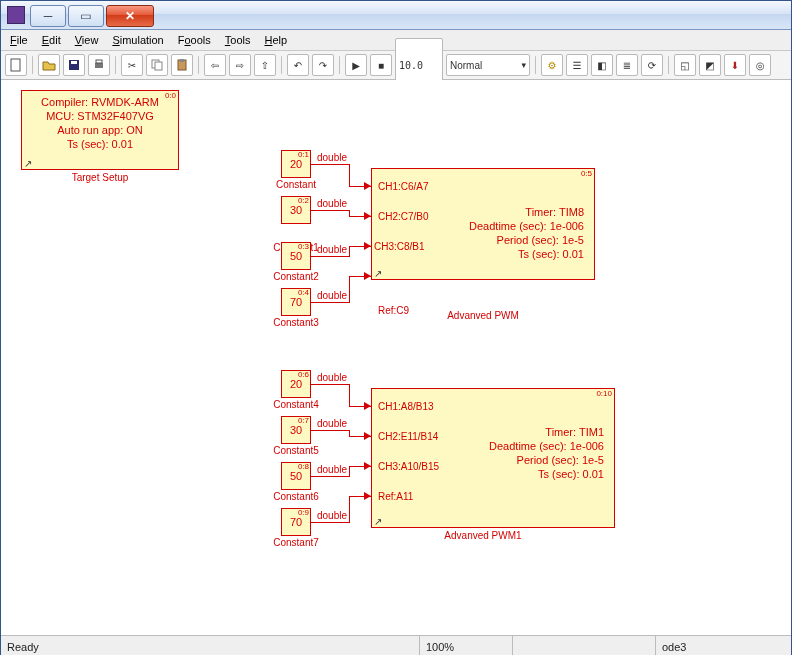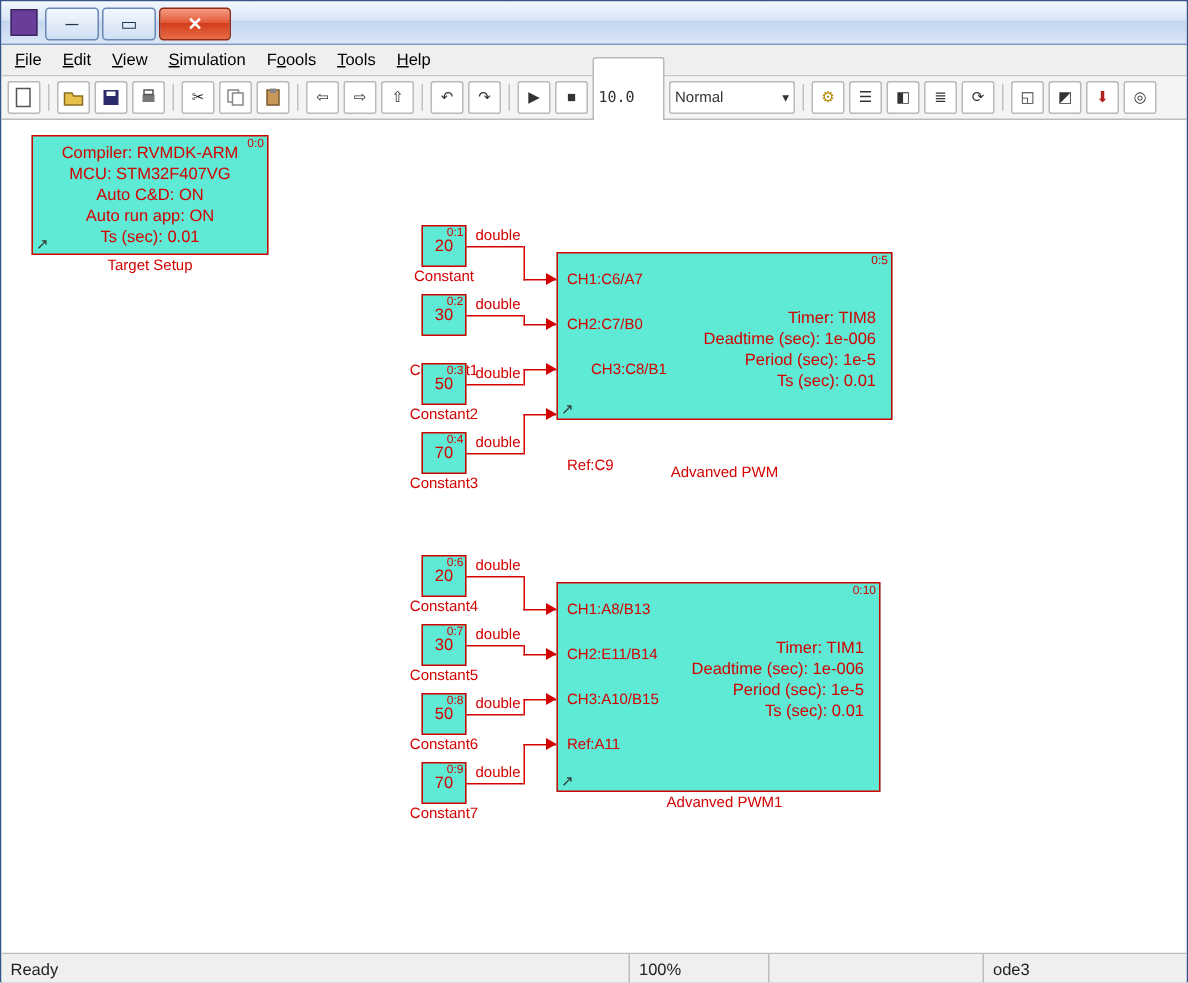--- a/index.html
+++ b/index.html
@@ -18,21 +18,21 @@
   
   .toolbar{height:28px;background:#f4f4f4;border-bottom:1px solid #bcbcbc;display:flex;align-items:center;padding:0 4px;gap:3px;}
   .tb{width:20px;height:20px;border:1px solid #b9b9b9;background:#fff;display:flex;align-items:center;justify-content:center;font-size:10px;color:#333;border-radius:2px;}
   .tb svg{width:14px;height:14px;}
   .tb.sep{width:1px;border:none;background:#c0c0c0;height:18px;margin:0 2px;}
   .tb.field{width:40px;justify-content:flex-start;padding:16px 3px;font-family:monospace;}
   .tb.select{width:76px;justify-content:flex-start;padding:0 3px;position:relative;}
   .tb.select:after{content:"▾";position:absolute;right:3px;font-size:9px;color:#333;}
   
   .canvas{position:relative;width:100%;height:555px;background:#fff;overflow:hidden;}
-  .block{position:absolute;border:1px solid #d30000;color:#d30000;text-align:center;font-size:11px;box-sizing:border-box;background:#5eead4;}
+  .block{position:absolute;border:1px solid #d30000;color:#d30000;text-align:center;font-size:11px;box-sizing:border-box;background:#fef9c3;}
   .block .corner{position:absolute;font-size:8px;}
   .block-label{position:absolute;color:#d30000;font-size:10px;text-align:center;transform:translateX(-50%);}
   .pwm-inner-line{line-height:14px;font-size:11px;}
   .port-text{position:absolute;color:#d30000;font-size:10px;}
   .link-ind{position:absolute;left:2px;bottom:0;font-size:10px;color:#333;}
   
   .sig-line{position:absolute;background:#d30000;}
   .sig-arrow{position:absolute;width:0;height:0;border-top:4px solid transparent;border-bottom:4px solid transparent;border-left:7px solid #d30000;transform:translateY(-4px);}
   .sig-label{position:absolute;color:#d30000;font-size:10px;}
   
@@ -131,21 +131,20 @@
     <div class="tb" style="color:#b02222">⬇</div>
     <div class="tb">◎</div>
   </div>
 
   <div class="canvas">
 
     <div class="block" style="left:20px;top:10px;width:158px;height:80px;padding-top:4px;">
       <span class="corner" style="top:0;right:2px;">0:0</span>
       <div class="pwm-inner-line">Compiler: RVMDK-ARM</div>
       <div class="pwm-inner-line">MCU: STM32F407VG</div>
-      <div class="pwm-inner-line">Auto C&amp;D: ON</div>
       <div class="pwm-inner-line">Auto run app: ON</div>
       <div class="pwm-inner-line">Ts (sec): 0.01</div>
       <span class="link-ind">↗</span>
     </div>
     <div class="block-label" style="left:99px;top:92px;">Target Setup</div>
 
     <div id="const-holder">
         <div class="block" style="left: 280px; top: 70px; width: 30px; height: 28px;">
           <span class="corner" style="top:-1px;right:1px;">0:1</span>
           <div class="const-val">20</div>
@@ -225,33 +224,33 @@
         <div class="sig-line" style="left: 348px; top: 416px; width: 1px; height: 27px;"></div>
         <div class="sig-line" style="left: 348px; top: 416px; width: 22px; height: 1px;"></div>
         <div class="sig-arrow" style="left: 363px; top: 416px;"></div>
         <div class="sig-label" style="left: 316px; top: 430px;">double</div>
       </div>
 
     <div class="block" style="left:370px;top:88px;width:224px;height:112px;">
       <span class="corner" style="top:0;right:2px;">0:5</span>
       <span class="port-text" style="left:6px;top:12px;">CH1:C6/A7</span>
       <span class="port-text" style="left:6px;top:42px;">CH2:C7/B0</span>
-      <span class="port-text" style="left:22px;top:72px;">CH3:C8/B1</span>
+      <span class="port-text" style="left:2px;top:72px;">CH3:C8/B1</span>
       <span class="port-text" style="left:6px;top:102px;margin-top:34px;">Ref:C9</span>
       <div style="position:absolute;right:10px;top:36px;text-align:right;">
         <div class="pwm-inner-line">Timer: TIM8</div>
         <div class="pwm-inner-line">Deadtime (sec): 1e-006</div>
         <div class="pwm-inner-line">Period (sec): 1e-5</div>
         <div class="pwm-inner-line">Ts (sec): 0.01</div>
       </div>
       <span class="link-ind">↗</span>
     </div>
     <div class="block-label" style="left:482px;top:230px;">Advanved PWM</div>
 
-    <div class="block" style="left:370px;top:308px;width:216px;height:140px;">
+    <div class="block" style="left:370px;top:308px;width:244px;height:140px;">
       <span class="corner" style="top:0;right:2px;">0:10</span>
       <span class="port-text" style="left:6px;top:12px;">CH1:A8/B13</span>
       <span class="port-text" style="left:6px;top:42px;">CH2:E11/B14</span>
       <span class="port-text" style="left:6px;top:72px;">CH3:A10/B15</span>
       <span class="port-text" style="left:6px;top:102px;">Ref:A11</span>
       <div style="position:absolute;right:10px;top:36px;text-align:right;">
         <div class="pwm-inner-line">Timer: TIM1</div>
         <div class="pwm-inner-line">Deadtime (sec): 1e-006</div>
         <div class="pwm-inner-line">Period (sec): 1e-5</div>
         <div class="pwm-inner-line">Ts (sec): 0.01</div>

